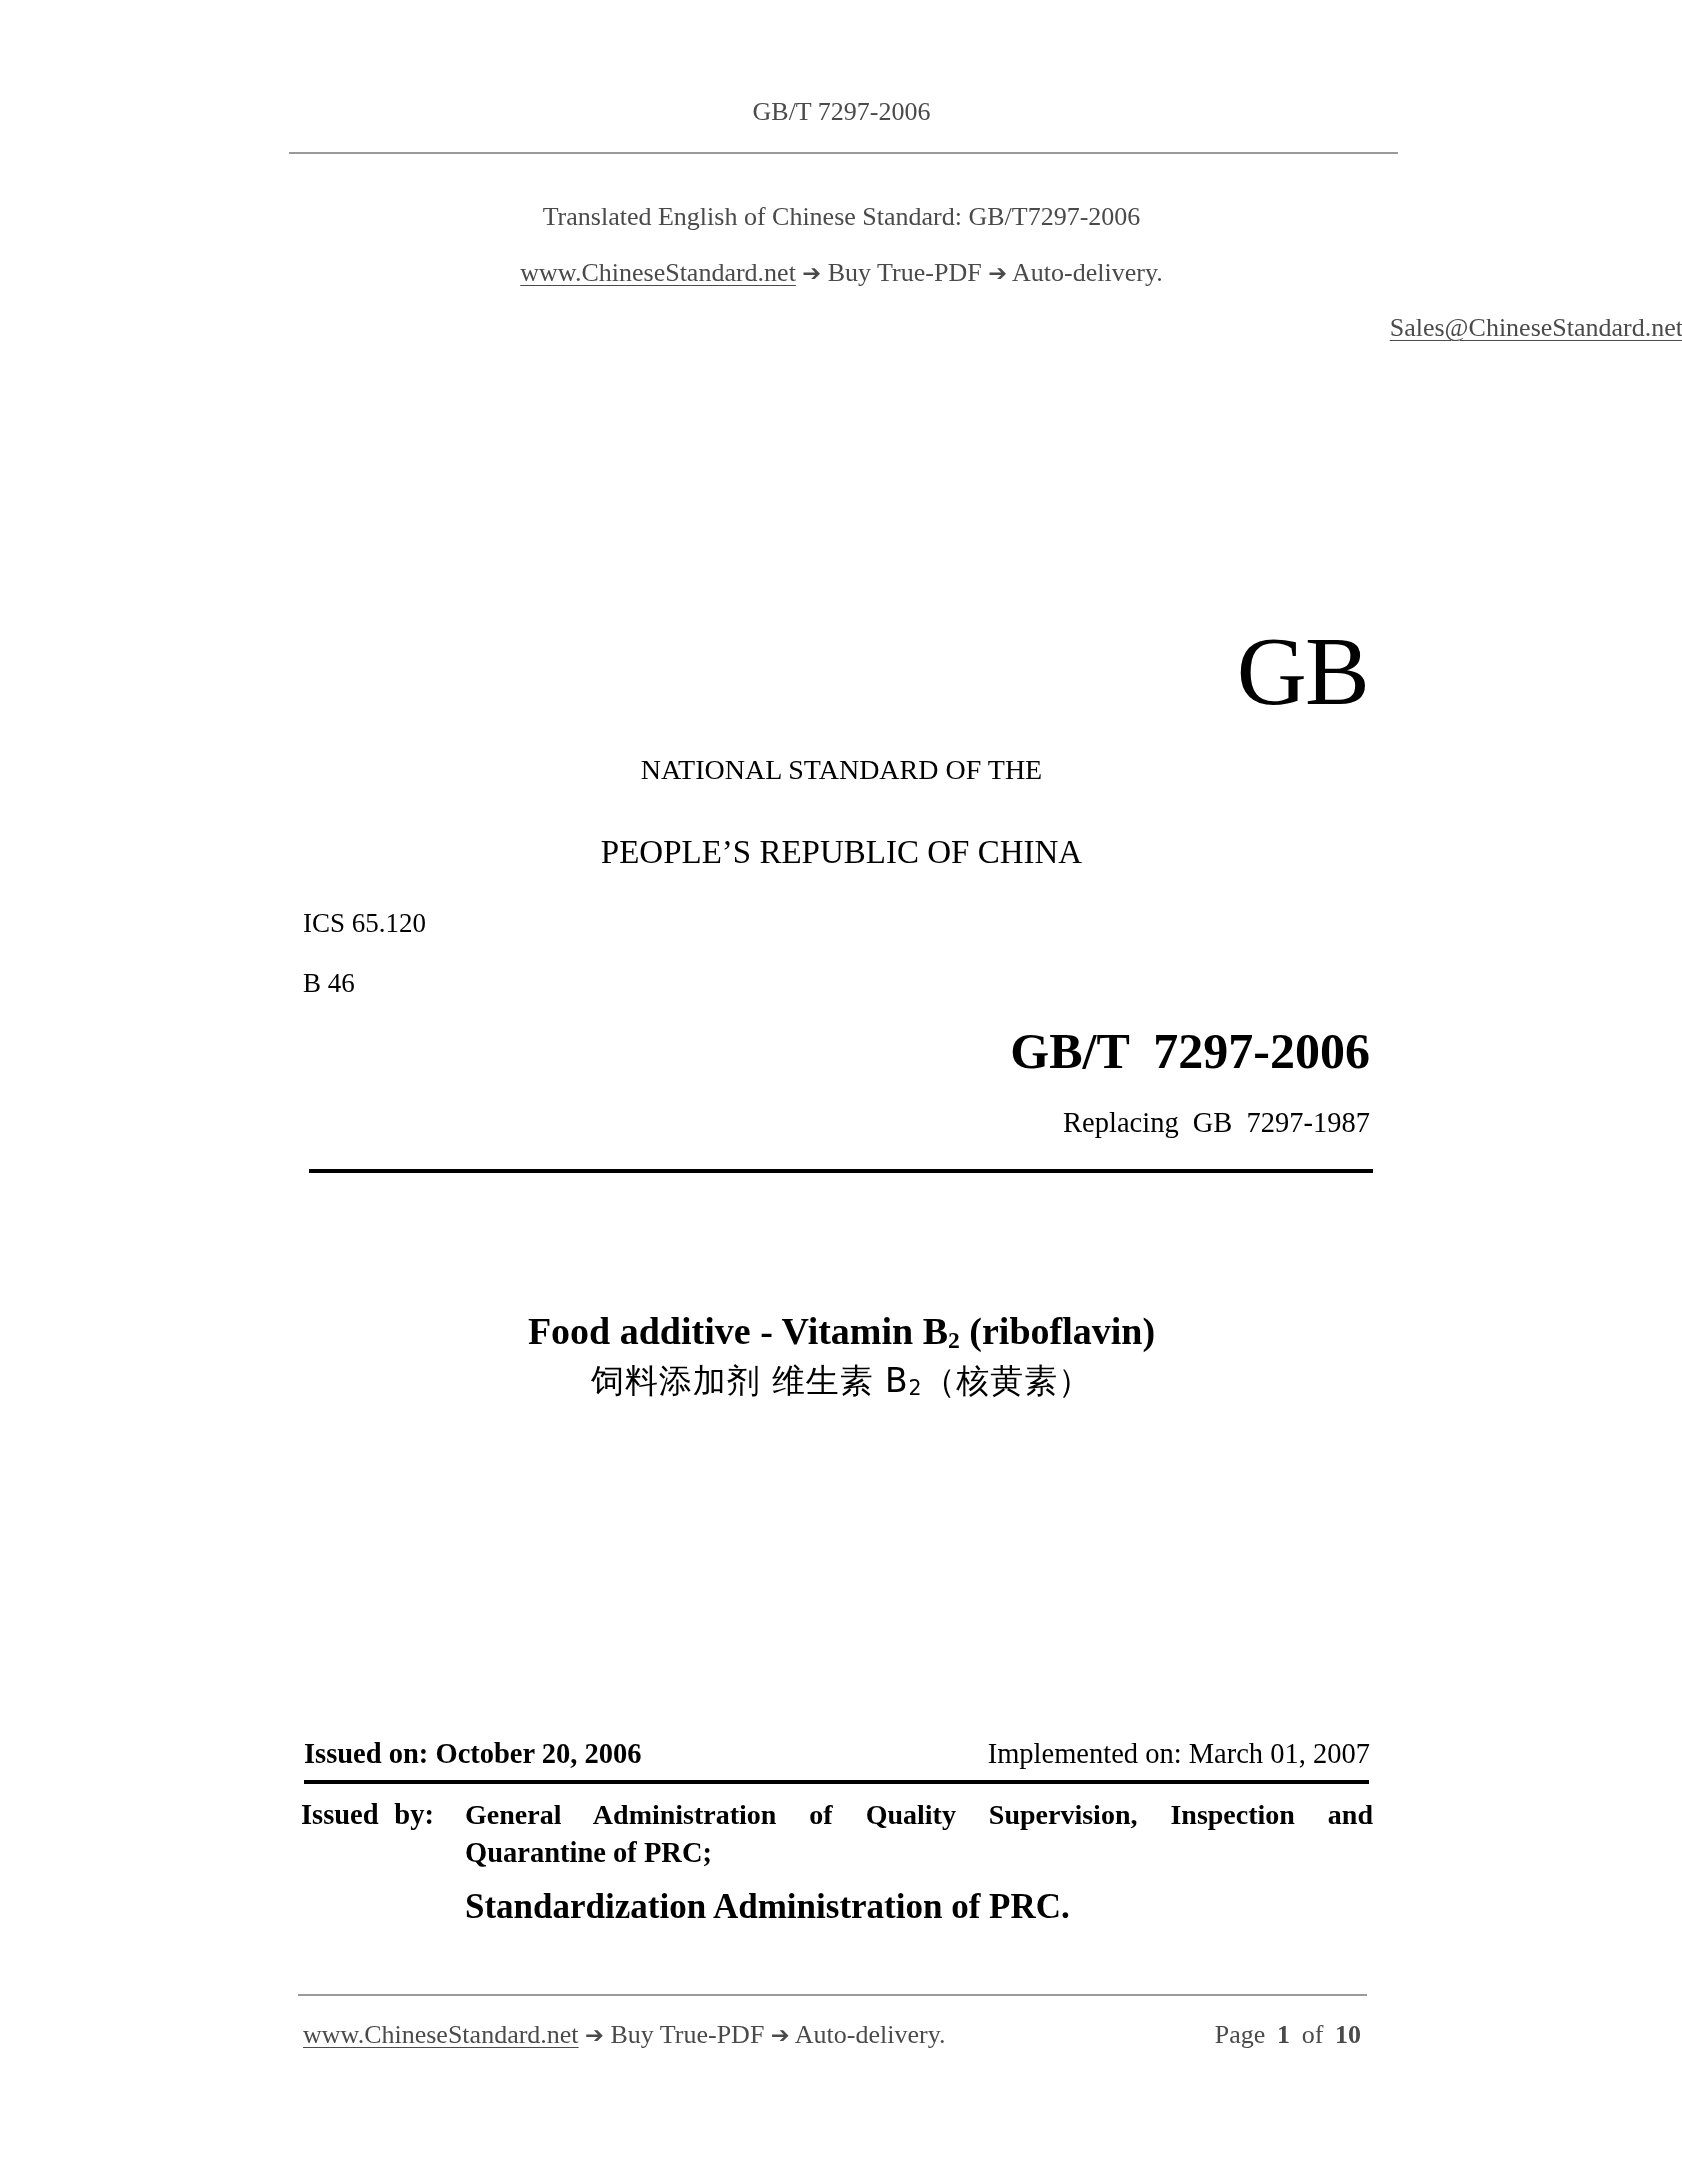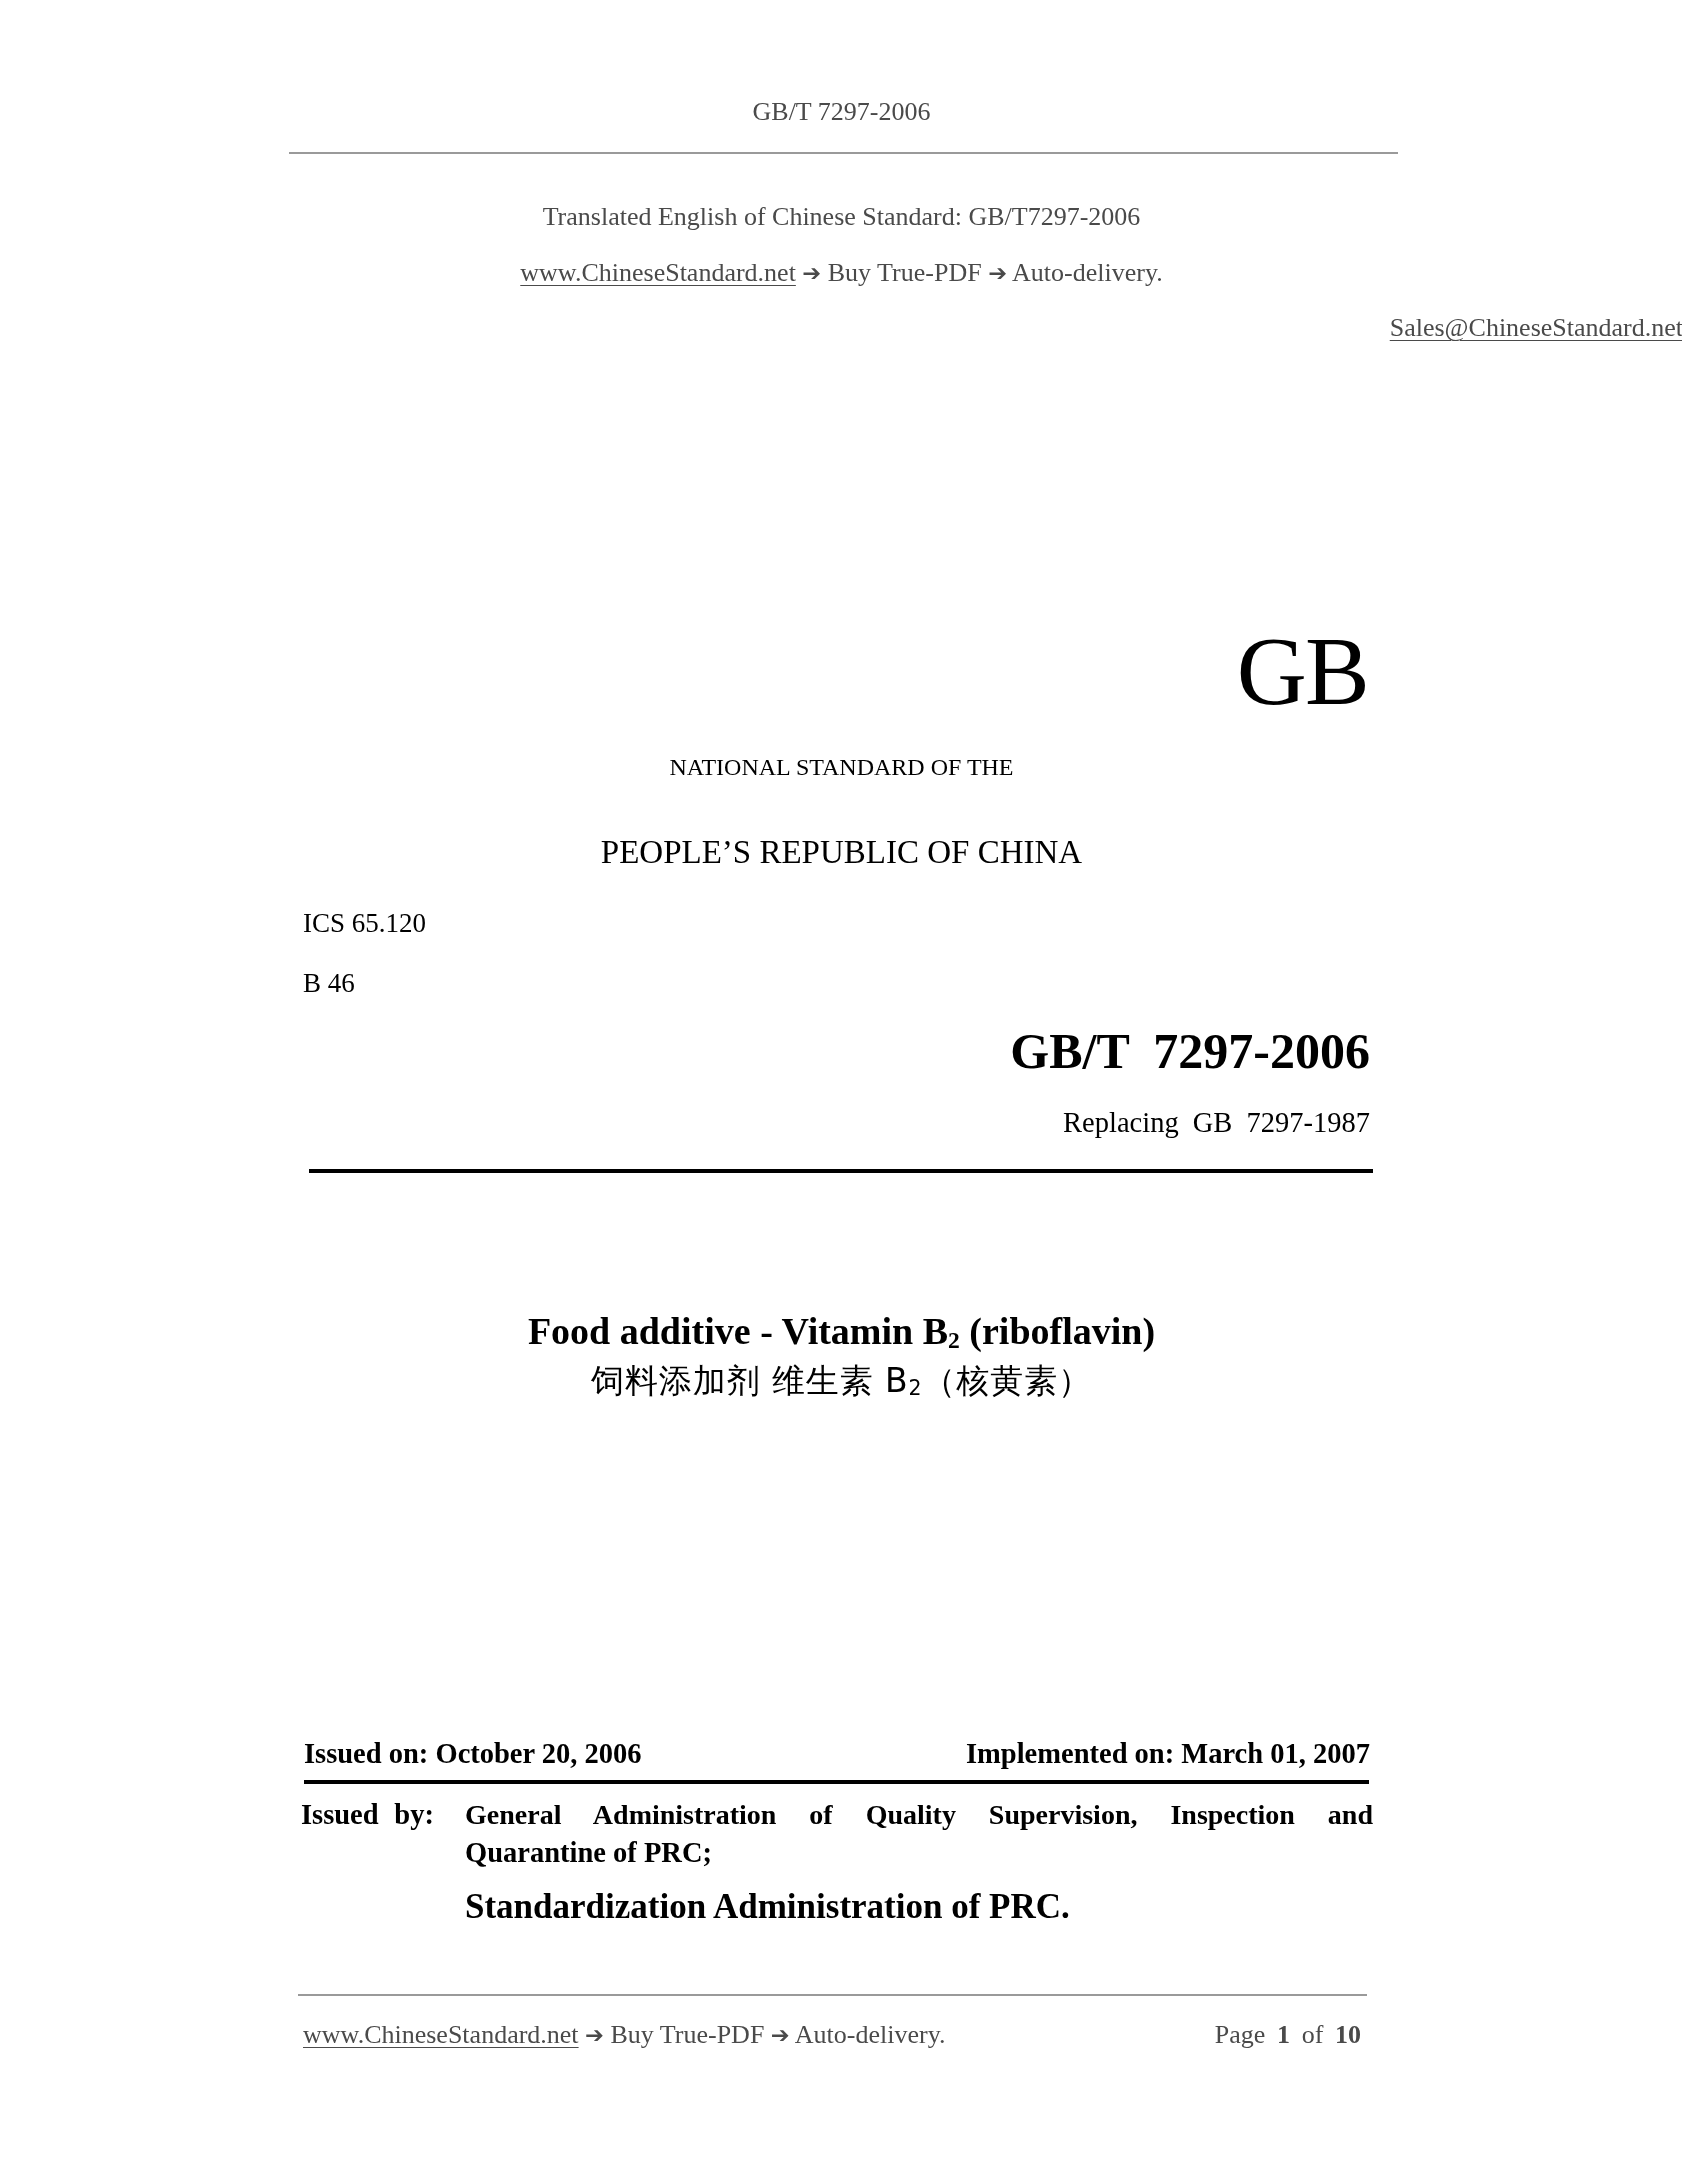--- a/index.html
+++ b/index.html
@@ -20,36 +20,36 @@
 
     #running-header { top: 97px; font-size: 26px; }
     #header-rule { top: 152px; left: 289px; width: 1109px; height: 1.7px; background: #9a9a9a; }
 
     #translated-line { top: 202px; font-size: 26px; }
     #site-line { top: 258px; font-size: 26px; }
     #email-line { top: 313px; font-size: 26px; text-align: right; }
 
     #gb-logo { top: 623px; right: 315px; font-size: 97px; font-weight: normal; letter-spacing: -1.7px; line-height: 1; }
 
-    #national-1 { top: 754px; font-size: 24px; }
+    #national-1 { top: 754px; font-size: 28px; }
     #national-2 { top: 834px; font-size: 33px; }
 
     #ics { top: 908px; left: 303px; font-size: 27px; }
     #ccs { top: 968px; left: 303px; font-size: 27px; }
 
     #std-number { top: 1026px; right: 313px; font-size: 50px; font-weight: bold; word-spacing: 12px; line-height: 1; }
     #replacing { top: 1107px; right: 313px; font-size: 28.5px; word-spacing: 7px; margin-left: 12px; }
     #thick-rule { top: 1169px; left: 309px; width: 1064px; height: 4.3px; background: #000; }
 
     #title-en { top: 1309px; font-size: 38px; font-weight: bold; }
     #title-en sub, #title-zh sub { font-size: 0.62em; vertical-align: -0.15em; }
     #title-zh { top: 1359px; font-size: 33px; font-family: "DejaVu Sans", sans-serif; letter-spacing: 0.9px; }
 
     #issued-on { top: 1738px; left: 304px; font-size: 28.5px; font-weight: bold; }
-    #implemented-on { top: 1738px; right: 313px; font-size: 28.5px; font-weight: bold; }
+    #implemented-on { top: 1738px; right: 313px; font-size: 28.5px; font-weight: normal; }
     #issue-rule { top: 1780px; left: 304px; width: 1065px; height: 3.5px; background: #000; }
 
     #issued-by-label { top: 1799px; left: 301px; font-size: 28.5px; font-weight: bold; word-spacing: 8.6px; }
     #issuer-1 { top: 1799px; left: 465px; width: 908px; font-size: 28px; font-weight: bold; text-align: justify; text-align-last: justify; }
     #issuer-1b { top: 1837px; left: 465px; font-size: 28.5px; font-weight: bold; font-family: Liberation Serif, serif; }
     #issuer-2 { top: 1887px; left: 465px; font-size: 35px; font-weight: bold; }
 
     #footer-rule { top: 1994px; left: 298px; width: 1069px; height: 1.7px; background: #9a9a9a; }
     #footer-left { top: 2020px; left: 303px; font-size: 26px; }
     #footer-right { top: 2020px; right: 322px; font-size: 26px; word-spacing: 5.2px; }

